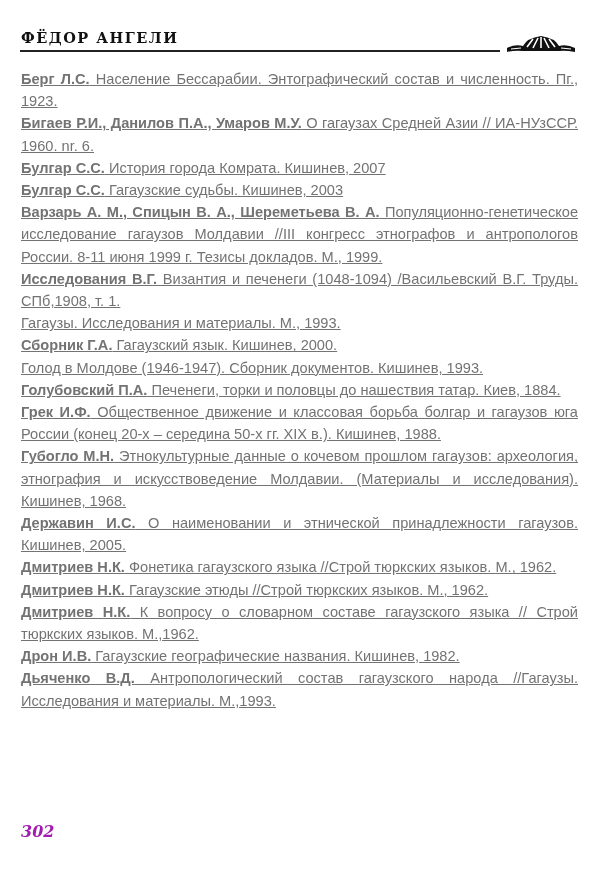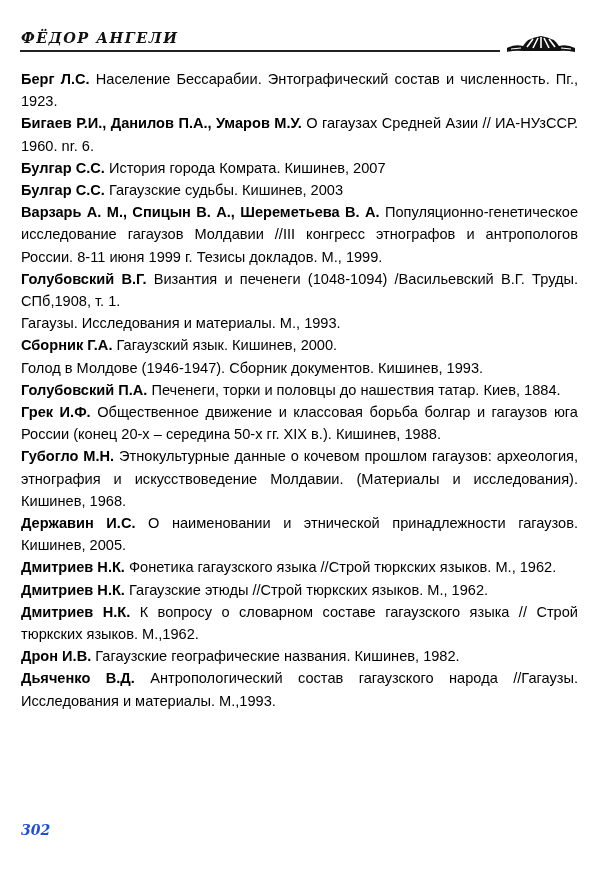--- a/index.html
+++ b/index.html
@@ -1,45 +1,45 @@
 <!DOCTYPE html>
 <html><head>
   <meta charset="utf-8">
   <style>
     html, body { margin: 0; padding: 0; background: #ffffff; }
     body { width: 600px; height: 871px; position: relative; overflow: hidden; color: #111; }
     .header { position: absolute; left: 20px; top: 26px; width: 555px; height: 30px; }
-    .running-head { position: absolute; left: 1px; top: 3px; font-family: "DejaVu Serif", serif; font-weight: bold; font-style: italic; font-size: 14.5px; letter-spacing: 1.5px; color: #111; }
+    .running-head { position: absolute; left: 1px; top: 3px; font-family: "DejaVu Serif", serif; font-weight: bold; font-size: 14.5px; letter-spacing: 1.5px; color: #111; }
     .rule { position: absolute; left: 0; top: 24px; width: 480px; height: 2px; background: #222; }
     .ornament { position: absolute; left: 485px; top: 8px; width: 72px; height: 20px; }
-    .content { position: absolute; left: 21px; top: 68px; width: 557px; font-family: "Liberation Sans", sans-serif; font-size: 14.6px; line-height: 22.2px; color: #000000; }
+    .content { position: absolute; left: 21px; top: 68px; width: 557px; font-family: "Liberation Sans", sans-serif; font-size: 14.6px; line-height: 22.2px; color: #737373; text-decoration: underline; }
     .entry { text-align: justify; margin: 0; }
     .author { font-weight: bold; }
-    .page-number { position: absolute; left: 21px; top: 822px; font-family: "DejaVu Serif", serif; font-weight: bold; font-style: italic; font-size: 14px; color: #1d4ed8; }
+    .page-number { position: absolute; left: 21px; top: 822px; font-family: "DejaVu Serif", serif; font-weight: bold; font-style: italic; font-size: 16px; color: #a21caf; }
   </style>
 </head>
 <body>
 
 <div class="header">
   <div class="running-head">ФЁДОР АНГЕЛИ</div>
   <div class="rule"></div>
   <svg class="ornament" viewBox="0 0 72 20">
     <path d="M2 14 Q10 10 18 12 Q22 4 36 2 Q50 4 54 12 Q62 10 70 14 L70 18 Q60 16 54 17 L18 17 Q10 16 2 18 Z" fill="#111"></path>
     <path d="M22 13 L28 5 M28 14 L33 4 M36 14 L36 3 M44 14 L39 4 M50 13 L44 5" stroke="#fff" stroke-width="1.6" fill="none"></path>
     <path d="M6 15 L16 14 M56 14 L66 15" stroke="#fff" stroke-width="1.2" fill="none"></path>
   </svg>
 </div>
 
 <div class="content">
   <p class="entry"><span class="author">Берг Л.С.</span><span> Население Бессарабии. Энтографический состав и численность. Пг., 1923.</span></p>
   <p class="entry"><span class="author">Бигаев Р.И., Данилов П.А., Умаров М.У.</span><span> О гагаузах Средней Азии // ИА-НУзССР. 1960. nr. 6.</span></p>
   <p class="entry"><span class="author">Булгар С.С.</span><span> История города Комрата. Кишинев, 2007</span></p>
   <p class="entry"><span class="author">Булгар С.С.</span><span> Гагаузские судьбы. Кишинев, 2003</span></p>
   <p class="entry"><span class="author">Варзарь А. М., Спицын В. А., Шереметьева В. А.</span><span> Популяционно-генетическое исследование гагаузов Молдавии //III конгресс этнографов и антропологов России. 8-11 июня 1999 г. Тезисы докладов. М., 1999.</span></p>
-  <p class="entry"><span class="author">Голубовский В.Г.</span><span> Византия и печенеги (1048-1094) /Васильевский В.Г. Труды. СПб,1908, т. 1.</span></p>
+  <p class="entry"><span class="author">Исследования В.Г.</span><span> Византия и печенеги (1048-1094) /Васильевский В.Г. Труды. СПб,1908, т. 1.</span></p>
   <p class="entry"><span class="author"></span><span>Гагаузы. Исследования и материалы. М., 1993.</span></p>
   <p class="entry"><span class="author">Сборник Г.А.</span><span> Гагаузский язык. Кишинев, 2000.</span></p>
   <p class="entry"><span class="author"></span><span>Голод в Молдове (1946-1947). Сборник документов. Кишинев, 1993.</span></p>
   <p class="entry"><span class="author">Голубовский П.А.</span><span> Печенеги, торки и половцы до нашествия татар. Киев, 1884.</span></p>
   <p class="entry"><span class="author">Грек И.Ф.</span><span> Общественное движение и классовая борьба болгар и гагаузов юга России (конец 20-х – середина 50-х гг. XIX в.). Кишинев, 1988.</span></p>
   <p class="entry"><span class="author">Губогло М.Н.</span><span> Этнокультурные данные о кочевом прошлом гагаузов: археология, этнография и искусствоведение Молдавии. (Материалы и исследования). Кишинев, 1968.</span></p>
   <p class="entry"><span class="author">Державин И.С.</span><span> О наименовании и этнической принадлежности гагаузов. Кишинев, 2005.</span></p>
   <p class="entry"><span class="author">Дмитриев Н.К.</span><span> Фонетика гагаузского языка //Строй тюркских языков. М., 1962.</span></p>
   <p class="entry"><span class="author">Дмитриев Н.К.</span><span> Гагаузские этюды //Строй тюркских языков. М., 1962.</span></p>
   <p class="entry"><span class="author">Дмитриев Н.К.</span><span> К вопросу о словарном составе гагаузского языка // Строй тюркских языков. М.,1962.</span></p>

